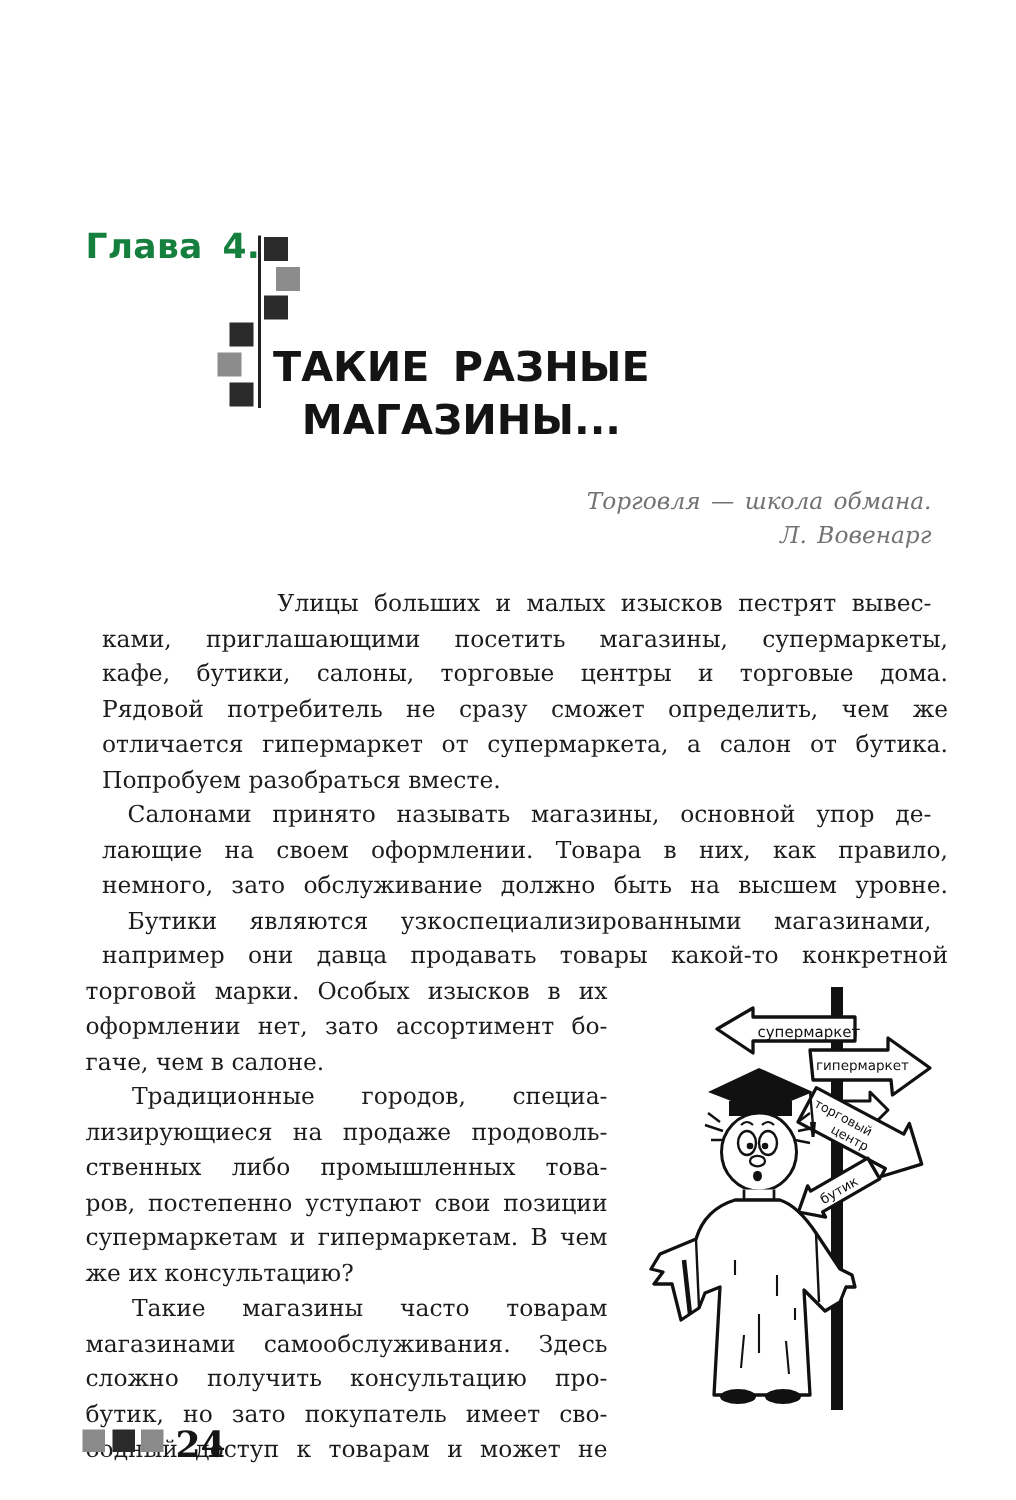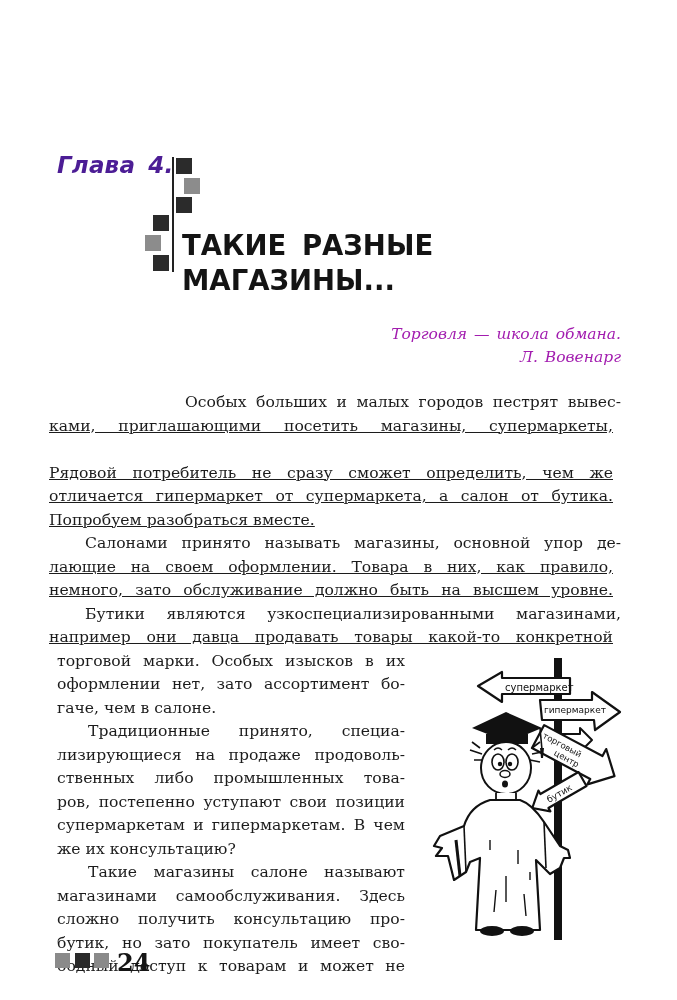--- a/index.html
+++ b/index.html
@@ -22,23 +22,22 @@
   
   .chapter-label {
     position: absolute;
     left: 57px;
     top: 152px;
     font-family: "DejaVu Sans", sans-serif;
     font-weight: bold;
     font-size: 23px;
     letter-spacing: 0.2px;
     word-spacing: 5px;
-    color: #4c1d95;
+    color: #15803d;
     white-space: nowrap;
-    font-style: italic;
   }
   .vline {
     position: absolute;
     left: 172px;
     top: 157px;
     width: 2px;
     height: 115px;
     background: #222;
   }
   .sq {
@@ -52,54 +51,55 @@
     position: absolute;
     left: 182px;
     top: 228px;
     font-family: "DejaVu Sans", sans-serif;
     font-weight: bold;
     font-size: 27.5px;
     line-height: 35px;
     color: #141414;
     word-spacing: 6px;
     white-space: nowrap;
+    text-align: center;
   }
   .chapter-title div { white-space: nowrap; }
 
   
   .epigraph {
     position: absolute;
     right: 56px;
     top: 323px;
     text-align: right;
     font-family: "DejaVu Serif", serif;
     font-style: italic;
     font-size: 15.5px;
     line-height: 23px;
-    color: #a21caf;
+    color: #737373;
     word-spacing: 2px;
   }
 
   
   .line {
     position: absolute;
     font-family: "DejaVu Serif", serif;
     font-size: 15.6px;
     line-height: 20px;
     height: 20px;
     color: #1c1c1c;
     white-space: nowrap;
     text-align: justify;
     text-align-last: justify;
     overflow: visible;
   }
   .line.last {
     text-align-last: left;
   }
-  .line.full { left: 49px; width: 564px; text-decoration: underline; }
+  .line.full { left: 68px; width: 564px; }
   .line.indent { left: 85px; width: 536px; }
   .line.firstindent { left: 185px; width: 436px; }
   .line.narrow { left: 57px; width: 348px; }
   .line.narrow-indent { left: 88px; width: 317px; }
 
   
   .footer-sq {
     position: absolute;
     top: 953px;
     width: 15px;
@@ -151,44 +151,45 @@
   <div class="chapter-title">
     <div>ТАКИЕ РАЗНЫЕ</div>
     <div>МАГАЗИНЫ...</div>
   </div>
 
   <div class="epigraph">
     <div>Торговля — школа обмана.</div>
     <div>Л. Вовенарг</div>
   </div>
 
-  <div class="line firstindent" style="top:392px;">Особых больших и малых городов пестрят вывес-</div>
+  <div class="line firstindent" style="top:392px;">Улицы больших и малых изысков пестрят вывес-</div>
   <div class="line full" style="top:415.5px;">ками, приглашающими посетить магазины, супермаркеты,</div>
+  <div class="line full" style="top:439px;">кафе, бутики, салоны, торговые центры и торговые дома.</div>
   <div class="line full" style="top:462.5px;">Рядовой потребитель не сразу сможет определить, чем же</div>
   <div class="line full" style="top:486px;">отличается гипермаркет от супермаркета, а салон от бутика.</div>
   <div class="line full last" style="top:509.5px;">Попробуем разобраться вместе.</div>
 
   <div class="line indent" style="top:533px;">Салонами принято называть магазины, основной упор де-</div>
   <div class="line full" style="top:556.5px;">лающие на своем оформлении. Товара в них, как правило,</div>
   <div class="line full" style="top:580px;">немного, зато обслуживание должно быть на высшем уровне.</div>
 
   <div class="line indent" style="top:603.5px;">Бутики являются узкоспециализированными магазинами,</div>
   <div class="line full" style="top:627px;">например они давца продавать товары какой-то конкретной</div>
   <div class="line narrow" style="top:650.5px;">торговой марки. Особых изысков в их</div>
   <div class="line narrow last" style="top:697.5px;">гаче, чем  в салоне.</div>
   <div class="line narrow" style="top:674px;">оформлении нет, зато ассортимент бо-</div>
 
-  <div class="line narrow-indent" style="top:721px;">Традиционные принято, специа-</div>
+  <div class="line narrow-indent" style="top:721px;">Традиционные городов, специа-</div>
   <div class="line narrow" style="top:744.5px;">лизирующиеся на продаже продоволь-</div>
   <div class="line narrow" style="top:768px;">ственных либо промышленных това-</div>
   <div class="line narrow" style="top:791.5px;">ров, постепенно уступают свои позиции</div>
   <div class="line narrow" style="top:815px;">супермаркетам и гипермаркетам. В чем</div>
   <div class="line narrow last" style="top:838.5px;">же их консультацию?</div>
 
-  <div class="line narrow-indent" style="top:862px;">Такие магазины салоне называют</div>
+  <div class="line narrow-indent" style="top:862px;">Такие магазины часто товарам</div>
   <div class="line narrow" style="top:909px;">сложно получить консультацию про-</div>
   <div class="line narrow" style="top:885.5px;">магазинами самообслуживания. Здесь</div>
   <div class="line narrow" style="top:932.5px;">бутик, но зато покупатель имеет сво-</div>
   <div class="line narrow" style="top:956px;">бодный доступ к товарам и может не</div>
 
   <div class="illustration">
     <svg width="220" height="295" viewBox="0 0 220 295" xmlns="http://www.w3.org/2000/svg">
 
       <rect x="134" y="8" width="8" height="282" fill="#111"></rect>
 

